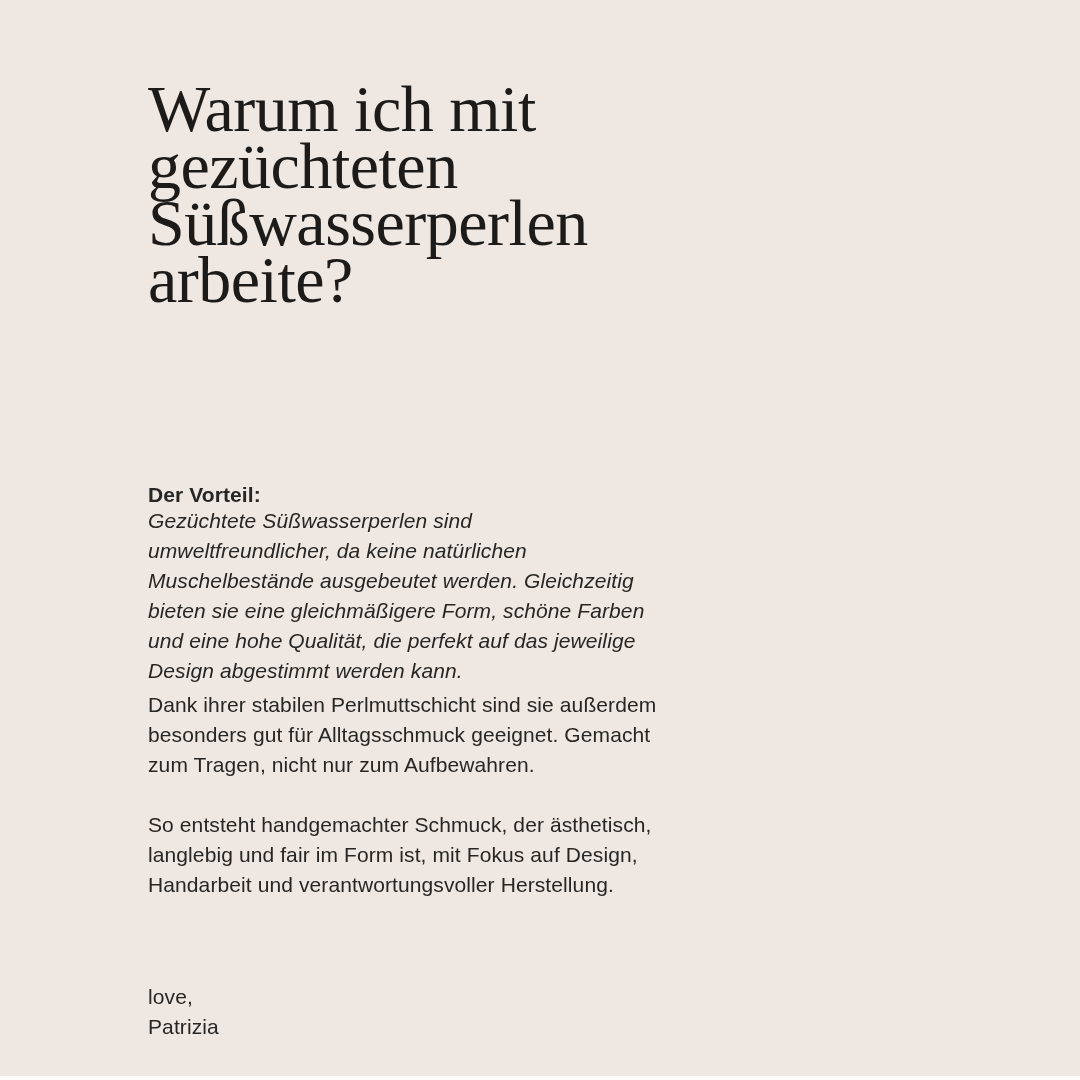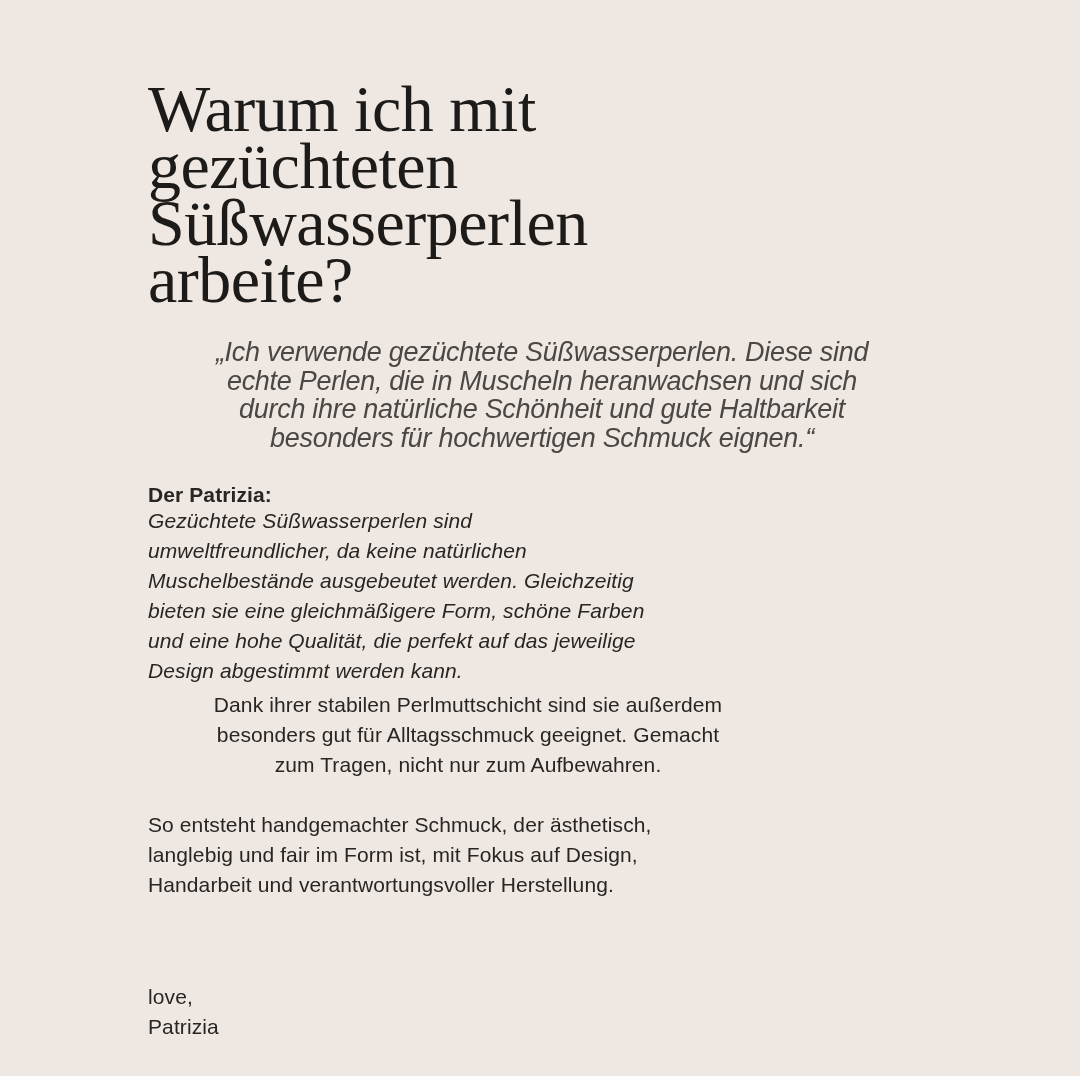--- a/index.html
+++ b/index.html
@@ -50,21 +50,21 @@
     left: 148px;
     width: 640px;
     font-size: 21px;
     line-height: 30px;
     letter-spacing: 0.1px;
     color: var(--body_text);
     white-space: pre-line;
   }
   .benefit-label { top: 480px; font-weight: 700; }
   .benefit-para-1 { top: 506px; font-style: italic; }
-  .benefit-para-2 { top: 690px; text-align: center; }
+  .benefit-para-2 { top: 690px; }
   .closing-para  { top: 810px; }
   .signature     { top: 982px; }
   .bottom-strip {
     position: absolute;
     left: 0;
     bottom: 0;
     width: 100%;
     height: 4px;
     background: var(--bottom_strip);
   }
@@ -72,26 +72,22 @@
 </head>
 <body>
 
 <div class="poster">
 
   <h1 class="title">Warum ich mit
 gezüchteten
 Süßwasserperlen
 arbeite?</h1>
 
-  <div class="quote">„Ich verwende gezüchtete Süßwasserperlen. Diese sind
-echte Perlen, die in Muscheln heranwachsen und sich
-durch ihre natürliche Schönheit und gute Haltbarkeit
-besonders für hochwertigen Schmuck eignen.“</div>
 
-  <div class="body-text benefit-label">Der Patrizia:</div>
+  <div class="body-text benefit-label">Der Vorteil:</div>
 
   <div class="body-text benefit-para-1">Gezüchtete Süßwasserperlen sind
 umweltfreundlicher, da keine natürlichen
 Muschelbestände ausgebeutet werden. Gleichzeitig
 bieten sie eine gleichmäßigere Form, schöne Farben
 und eine hohe Qualität, die perfekt auf das jeweilige
 Design abgestimmt werden kann.</div>
 
   <div class="body-text benefit-para-2">Dank ihrer stabilen Perlmuttschicht sind sie außerdem
 besonders gut für Alltagsschmuck geeignet. Gemacht

